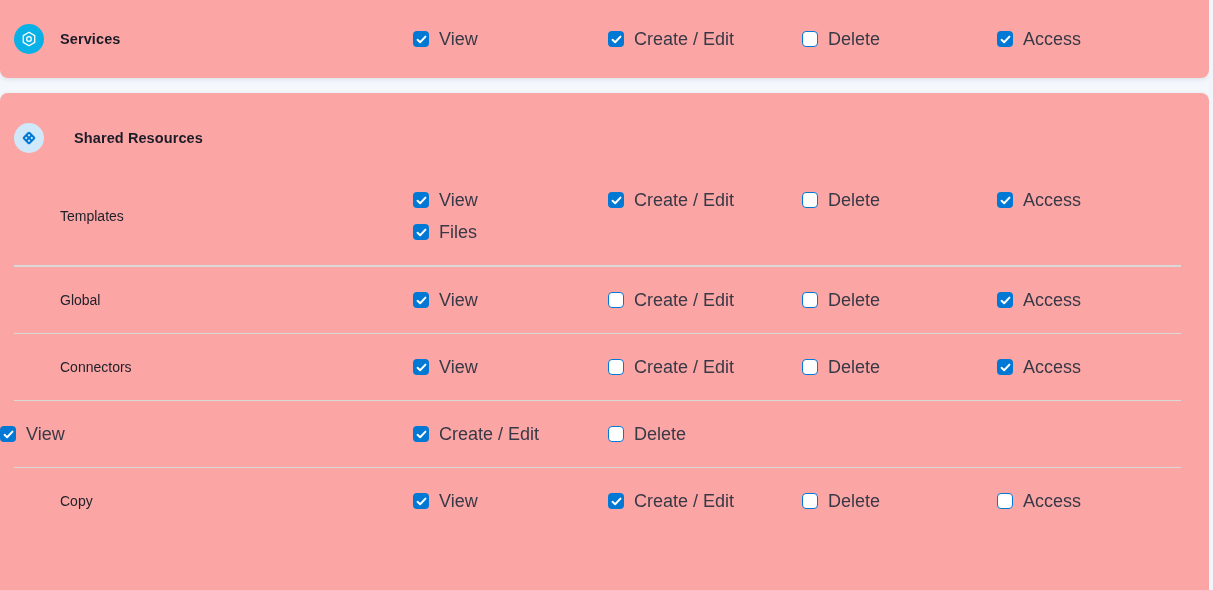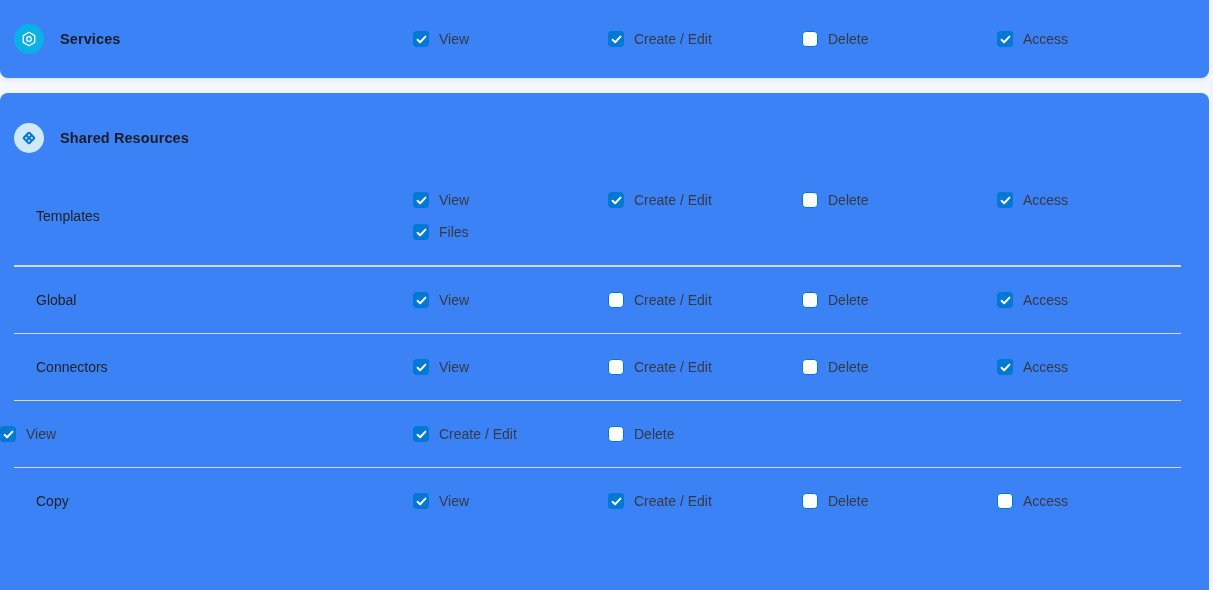--- a/index.html
+++ b/index.html
@@ -2,21 +2,21 @@
 <html><head>
 <meta charset="utf-8">
 <style>
   * { box-sizing: border-box; margin: 0; padding: 0; }
   html, body {
     width: 1213px; height: 590px; overflow: hidden;
     font-family: "Liberation Sans", "DejaVu Sans", sans-serif;
     background: #f4f8fd;
   }
   .card {
-    background: #3b82f6;
+    background: #fca5a5;
     width: 1209px;
   }
   .card-top {
     height: 78px;
     border-radius: 0 0 8px 8px;
     box-shadow: 0 2px 4px rgba(40,60,80,0.10);
     display: flex;
     align-items: center;
     position: relative;
   }
@@ -42,40 +42,40 @@
     width: 30px; height: 30px; border-radius: 50%;
     display: flex; align-items: center; justify-content: center;
     flex: none;
   }
   .services-circle { background: #0ab1e6; }
   .shared-circle { background: #cfe9fb; }
   .section-title {
     font-size: 14.5px; font-weight: bold; color: #1c1c28; letter-spacing: .1px;
   }
   .section-header {
-    display: flex; align-items: center; gap: 16px;
+    display: flex; align-items: center; gap: 30px;
     padding: 30px 14px 14px 14px;
   }
   .row-label {
     align-self: center;
-    padding-left: 36px;
+    padding-left: 60px;
     font-size: 14px; color: #22222a;
   }
   .cell { display: flex; flex-direction: column; gap: 12px; }
   .cb-item {
     display: inline-flex; align-items: center; gap: 10px;
     cursor: pointer; line-height: 20px; width: max-content;
   }
   .cb {
     width: 16px; height: 16px; border-radius: 4px; flex: none;
     display: inline-flex; align-items: center; justify-content: center;
   }
   .cb.checked { background: #0278d5; }
   .cb.unchecked { border: 1.5px solid #0278d5; background: #ffffff; }
-  .cb-label { font-size: 14px; color: #383946; text-align: center; }
+  .cb-label { font-size: 18px; color: #383946; text-align: center; }
   .divider {
     border-top: 1px solid #d9d9d9;
     margin: 0 28px 0 14px;
   }
   .right-edge {
     position: fixed; top: 0; right: 0; width: 4px; height: 590px;
     background: #f1f4f8;
   }
 </style>
 </head>

